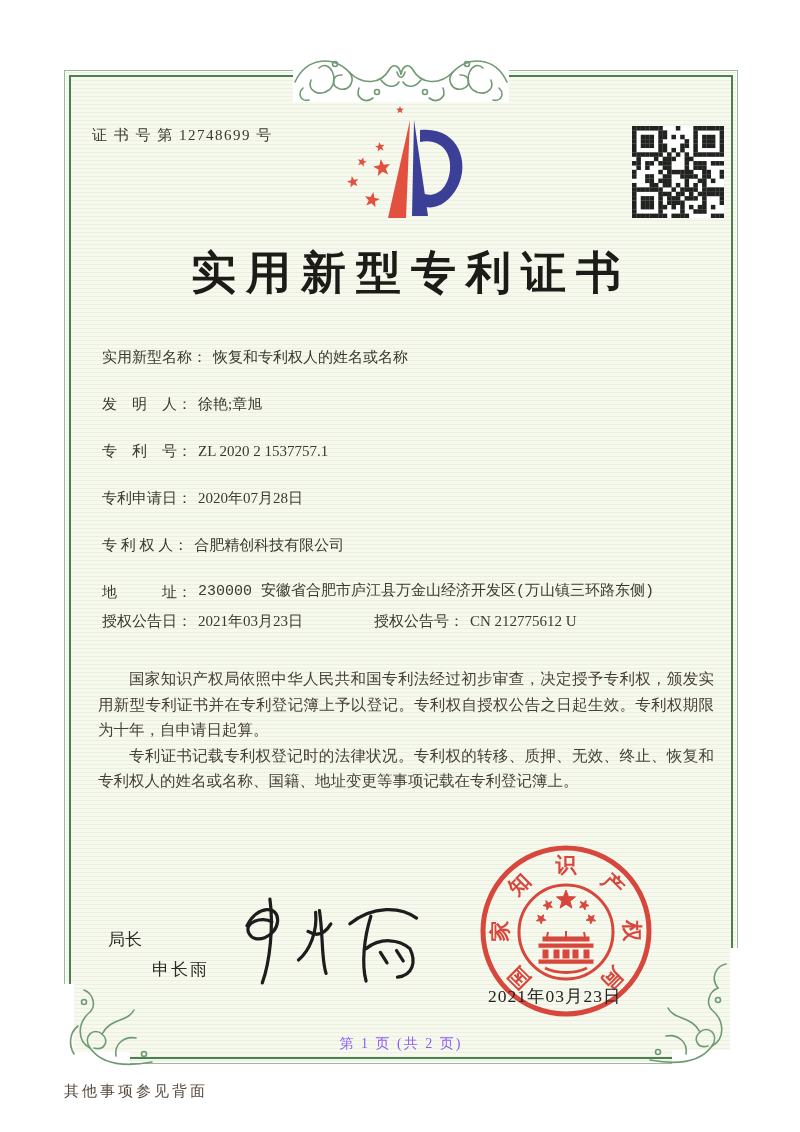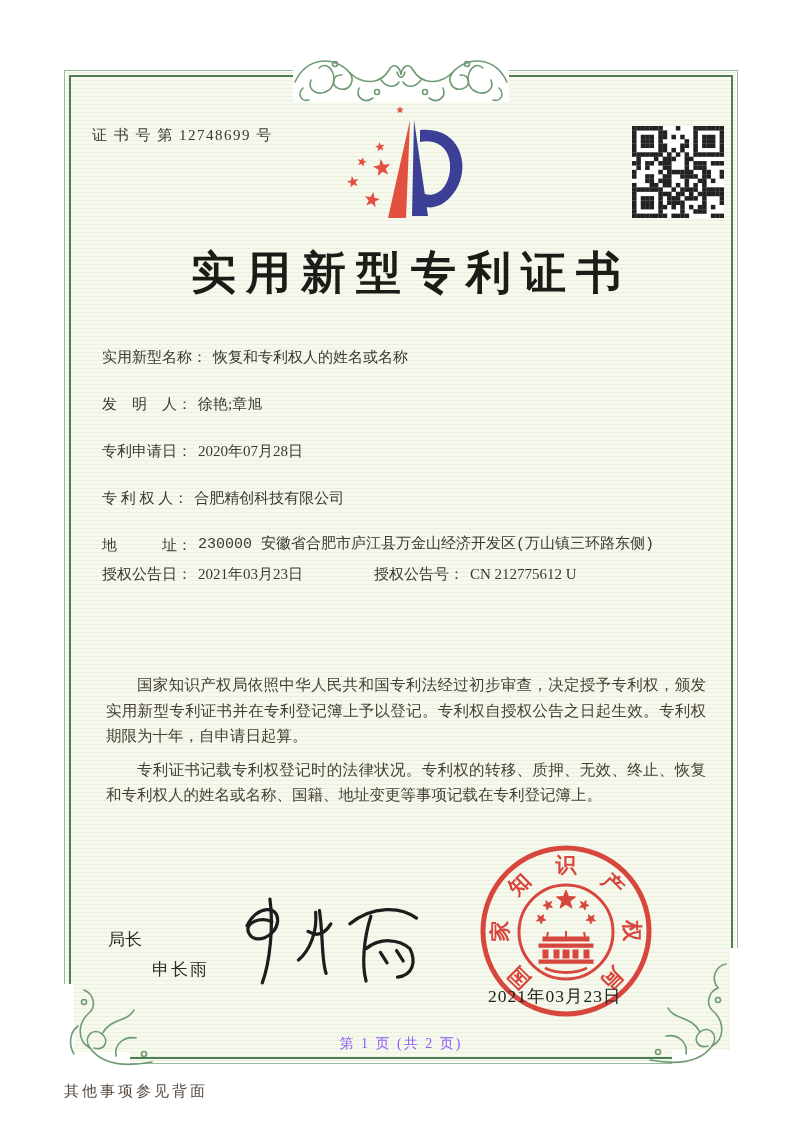--- a/index.html
+++ b/index.html
@@ -45,21 +45,21 @@
   .flabel{display:inline-block;vertical-align:top;}
   .fcolon{display:inline-block;vertical-align:top;}
   .fvalue{display:inline-block;vertical-align:top;margin-left:6px;}
   .frow.address .fvalue{width:462px;font-family:Liberation Mono, monospace;}
   .frow.grant{position:relative;}
   .pair2{position:absolute;left:272px;top:0;}
   .paras{
     position:absolute;left:98px;top:666px;width:616px;
     font-size:15.5px;line-height:25.5px;color:#474036;text-align:justify;
   }
-  .paras p{margin:8px;text-indent:2em;font-family:Liberation Mono, monospace;}
+  .paras p{margin:0;text-indent:2em;}
   .signer-title{position:absolute;left:108px;top:928px;font-size:17px;color:#2c2a25;}
   .signer-name{position:absolute;left:108px;top:958px;font-size:17px;color:#2c2a25;letter-spacing:2px;margin-left:44px;}
   .signature{position:absolute;left:228px;top:892px;width:200px;height:98px;}
   .seal{position:absolute;left:477px;top:842px;width:178px;height:178px;opacity:.92;}
   .seal-date{
     position:absolute;left:488px;top:984px;font-size:17.5px;color:#232323;
     letter-spacing:1px;z-index:5;
   }
   .footer-page{
     position:absolute;left:64px;top:1035px;width:674px;text-align:center;
@@ -393,20 +393,23 @@
   <div class="title">实用新型专利证书</div>
 
   <div class="fields">
     <div class="frow">
       <span class="flabel">实用新型名称</span><span class="fcolon">：</span><span class="fvalue">恢复和专利权人的姓名或名称</span>
     </div>
     <div class="frow">
       <span class="flabel">发　明　人</span><span class="fcolon">：</span><span class="fvalue">徐艳;章旭</span>
     </div>
     <div class="frow">
+      <span class="flabel">专　利　号</span><span class="fcolon">：</span><span class="fvalue">ZL 2020 2 1537757.1</span>
+    </div>
+    <div class="frow">
       <span class="flabel">专利申请日</span><span class="fcolon">：</span><span class="fvalue">2020年07月28日</span>
     </div>
     <div class="frow">
       <span class="flabel">专 利 权 人</span><span class="fcolon">：</span><span class="fvalue">合肥精创科技有限公司</span>
     </div>
     <div class="frow address">
       <span class="flabel">地　　　址</span><span class="fcolon">：</span><span class="fvalue">230000 安徽省合肥市庐江县万金山经济开发区(万山镇三环路东侧)</span>
     </div>
     <div class="frow grant">
       <span>

